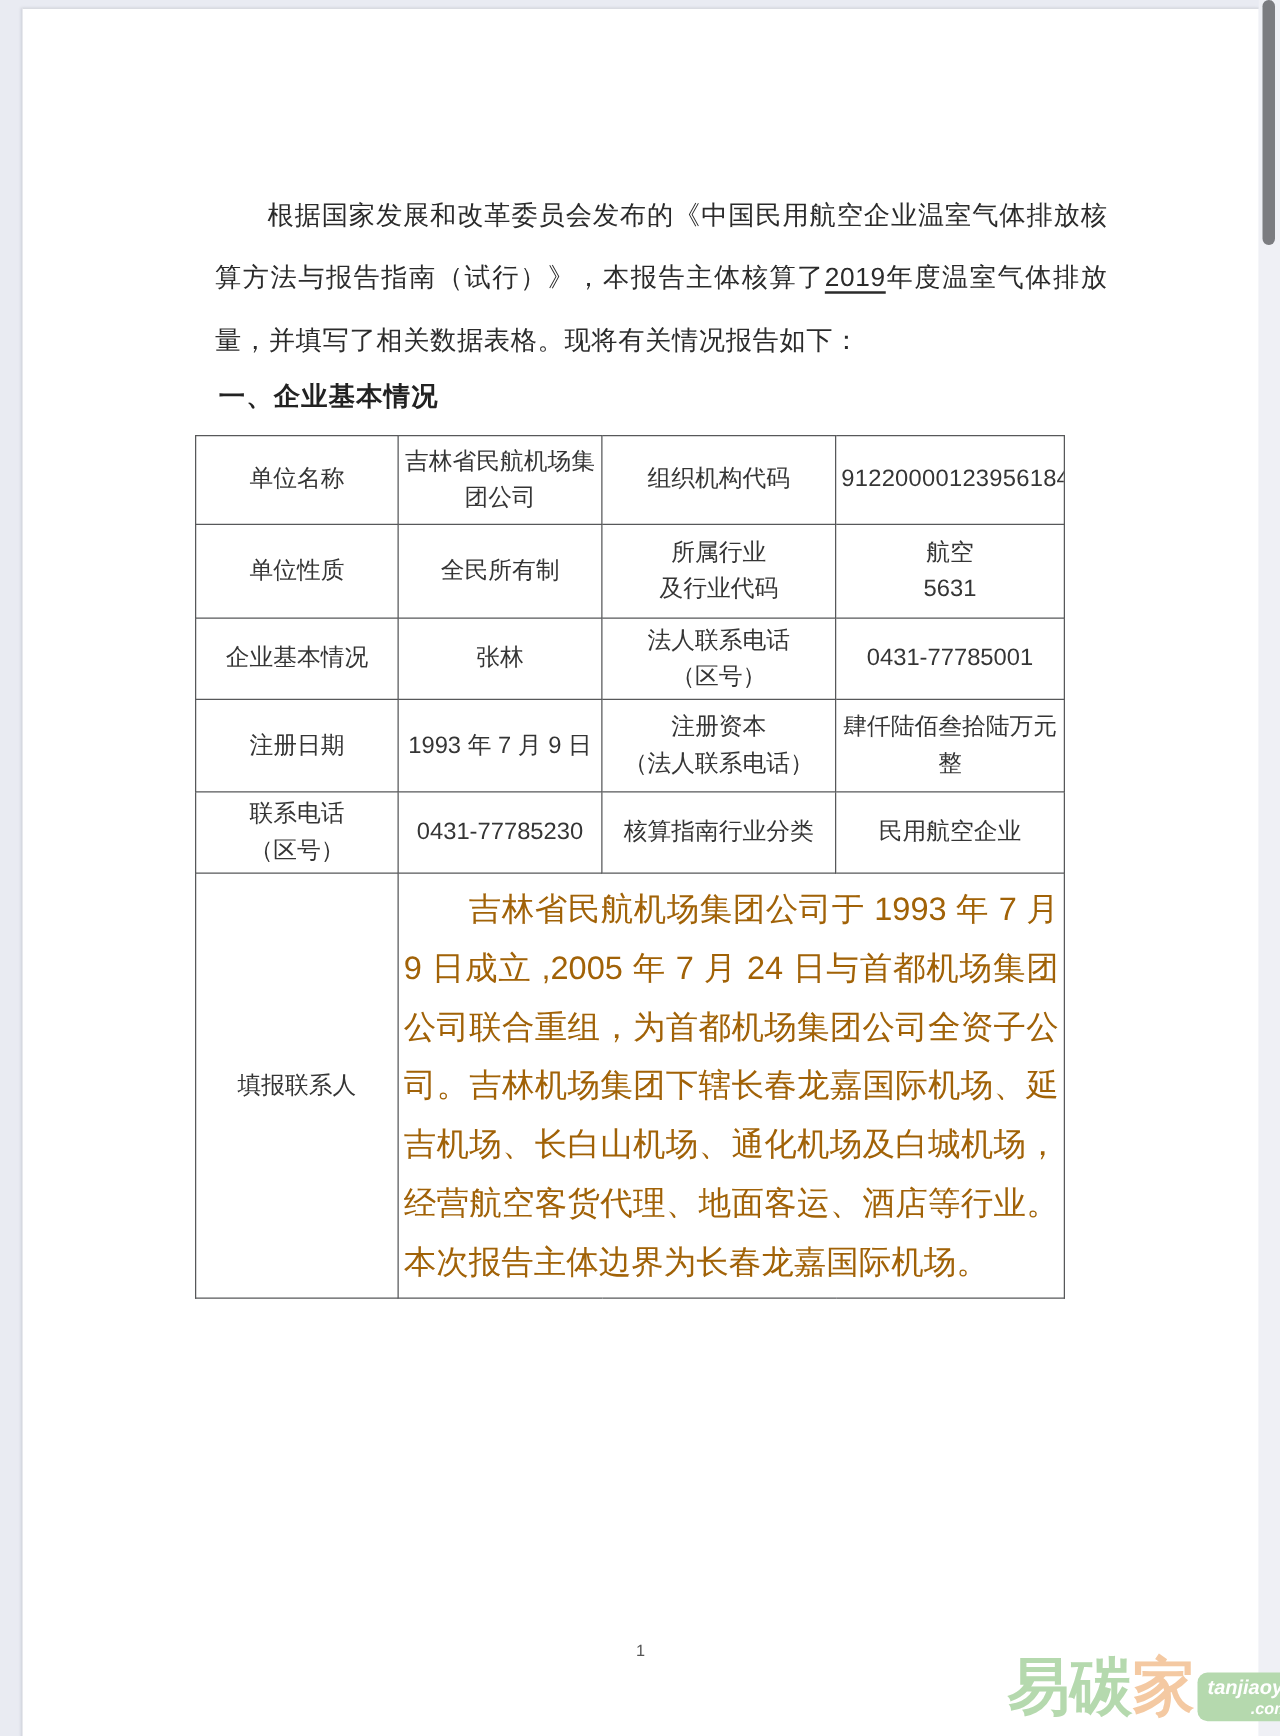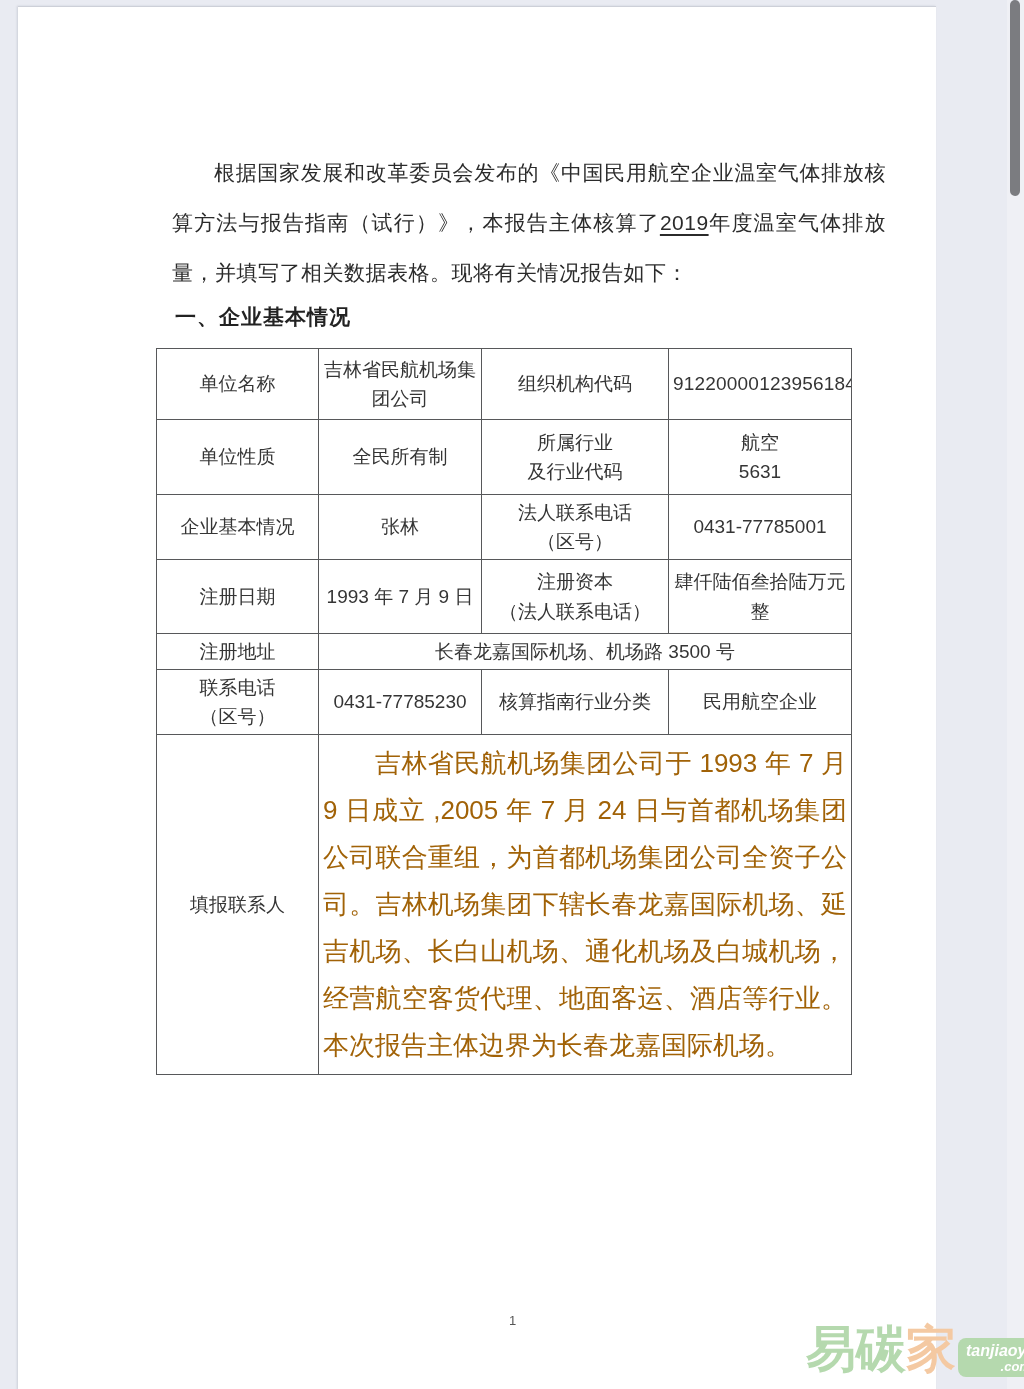--- a/index.html
+++ b/index.html
@@ -5,21 +5,21 @@
   html,body{margin:0;padding:0;}
   body{
     width:1024px;height:1389px;
     background:#e9ebf2;
     position:relative;
     overflow:hidden;
     font-family:"Liberation Sans","DejaVu Sans",sans-serif;
   }
   .page{
     position:absolute;left:18px;top:6px;
-    width:918px;height:1383px;
+    width:989px;height:1383px;
     background:#ffffff;
     border-top:1px solid #cdd0d8;
     box-shadow:-1px 0 2px rgba(120,125,140,.25);
   }
   .scroll-track{
     position:absolute;right:0;top:0;width:17px;height:1389px;
     background:#eff0f5;
   }
   .scroll-thumb{
     position:absolute;left:3px;top:0;width:10px;height:196px;
@@ -130,24 +130,20 @@
     </tr>
     <tr style="height:74px">
       <td>注册日期</td>
       <td>1993 年 7 月 9 日</td>
       <td>
         <span style="display:block">注册资本</span>
         <span style="display:block">（法人联系电话）</span>
       </td>
       <td class="v-small">肆仟陆佰叁拾陆万元整</td>
     </tr>
-    <tr style="height:36px">
-      <td>注册地址</td>
-      <td colspan="3">长春龙嘉国际机场、机场路 3500 号</td>
-    </tr>
     <tr style="height:65px">
       <td>
         <span style="display:block">联系电话</span>
         <span style="display:block">（区号）</span>
       </td>
       <td>0431-77785230</td>
       <td>核算指南行业分类</td>
       <td>民用航空企业</td>
     </tr>
     <tr style="height:340px">

